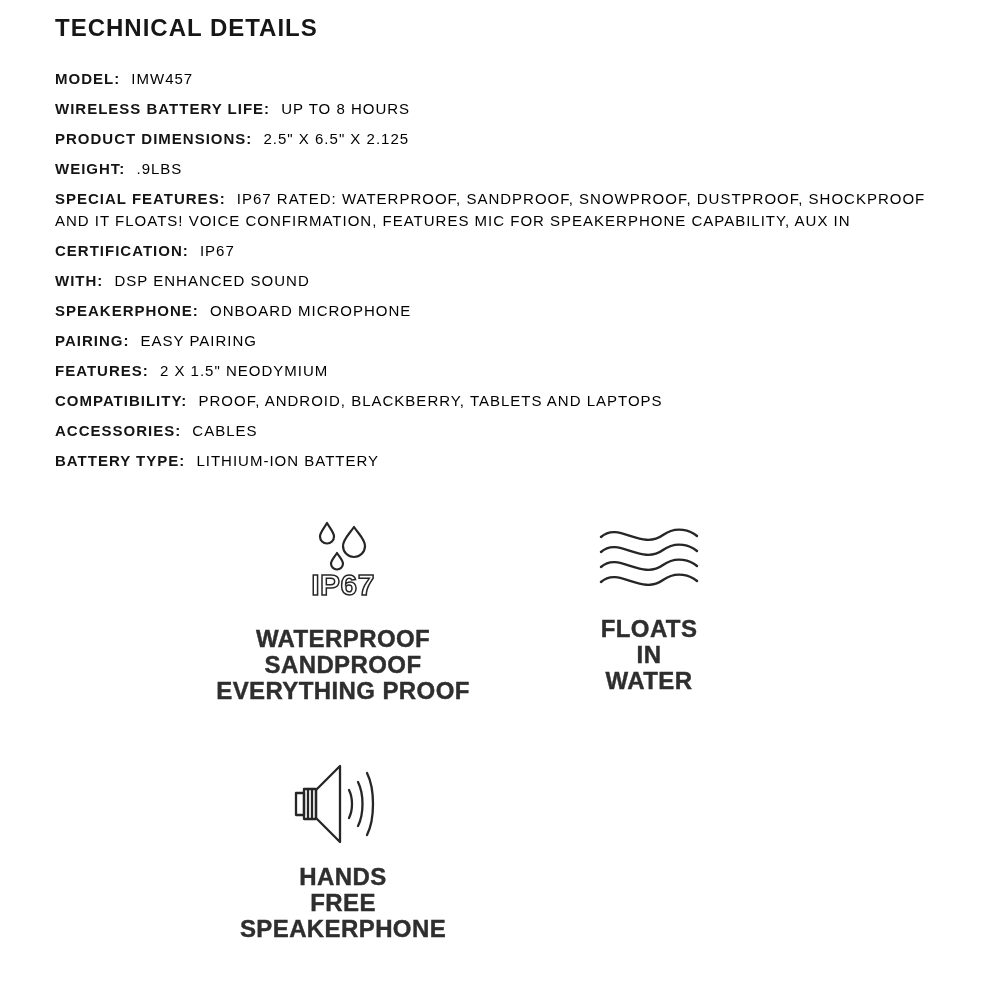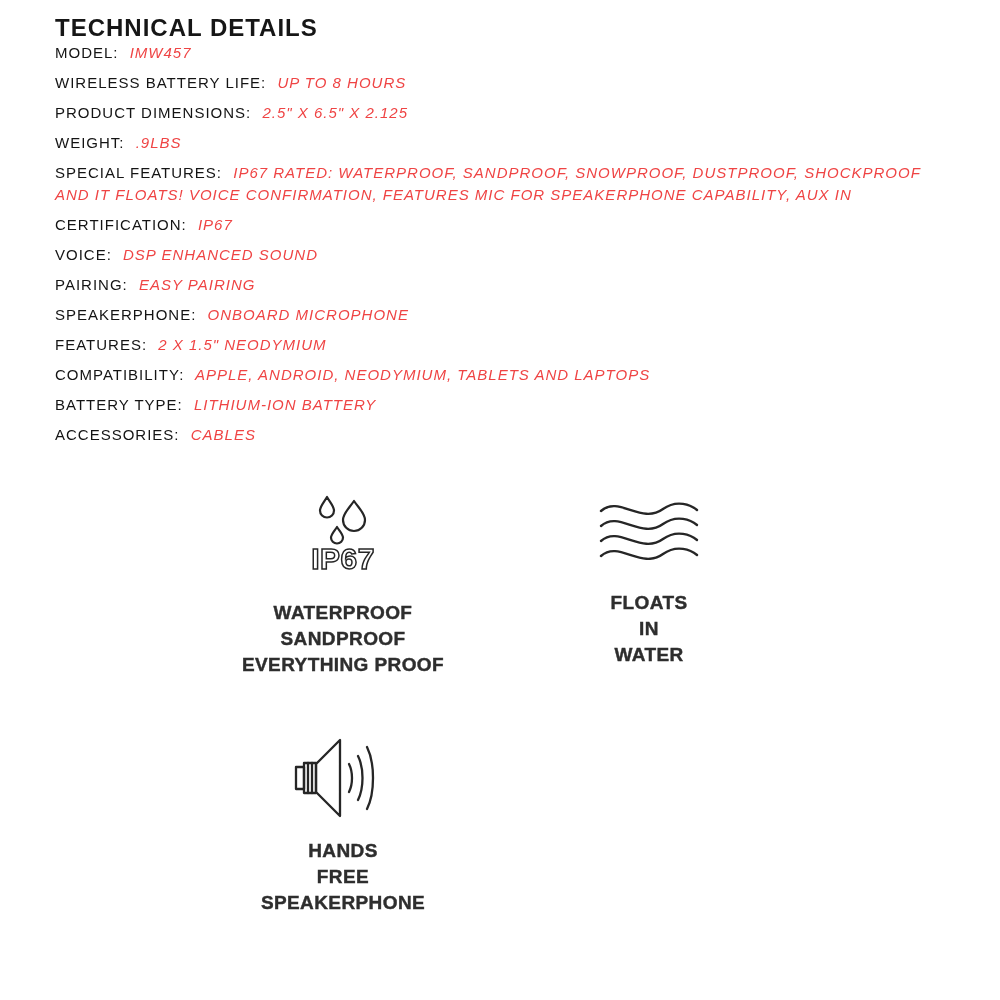--- a/index.html
+++ b/index.html
@@ -10,40 +10,40 @@
     color: #1c1c1c;
     overflow: hidden;
   }
   .page { padding: 14px 40px 0 55px; }
 
   h1.page-title {
     font-size: 24px;
     font-weight: 700;
     letter-spacing: 1px;
     color: #161616;
+    margin-bottom: 26px;
   }
 
   .spec-list { width: 912px; }
   .spec-row {
     font-size: 15px;
     line-height: 22px;
     letter-spacing: 1px;
     margin-bottom: 8px;
   }
   .spec-label {
-    font-weight: 400;
+    font-weight: 700;
     color: #141414;
     margin-right: 6px;
     text-align: center;
   }
   .spec-value {
     font-weight: 400;
-    color: #ef4444;
+    color: #000000;
     white-space: pre-line;
-    font-style: italic;
   }
 
   .feature-grid {
     margin-left: 135px;
     margin-top: 38px;
     width: 612px;
     display: grid;
     grid-template-columns: 306px 306px;
     row-gap: 54px;
   }
@@ -55,21 +55,21 @@
   .icon-box {
     height: 100px;
     display: flex;
     align-items: center;
     justify-content: center;
   }
   .row2 .icon-box { height: 90px; }
   .feature-caption {
     margin-top: 16px;
     text-align: center;
-    font-size: 19px;
+    font-size: 24px;
     line-height: 26px;
     font-weight: 700;
     letter-spacing: 0.4px;
     color: #2e2e2e;
     -webkit-text-stroke: 0.4px #2e2e2e;
     white-space: pre-line;
   }
   .icon-box svg { display: block; }
   .icon-stroke {
     fill: none;
@@ -114,47 +114,47 @@
   <p class="spec-row">
     <span class="spec-label">SPECIAL FEATURES:</span><span class="spec-value"> IP67 RATED: WATERPROOF, SANDPROOF, SNOWPROOF, DUSTPROOF, SHOCKPROOF
 AND IT FLOATS! VOICE CONFIRMATION, FEATURES MIC FOR SPEAKERPHONE CAPABILITY, AUX IN</span>
   </p>
 
   <p class="spec-row">
     <span class="spec-label">CERTIFICATION:</span><span class="spec-value"> IP67</span>
   </p>
 
   <p class="spec-row">
-    <span class="spec-label">VOICE:</span><span class="spec-value"> DSP ENHANCED SOUND</span>
+    <span class="spec-label">WITH:</span><span class="spec-value"> DSP ENHANCED SOUND</span>
+  </p>
+
+  <p class="spec-row">
+    <span class="spec-label">SPEAKERPHONE:</span><span class="spec-value"> ONBOARD MICROPHONE</span>
   </p>
 
   <p class="spec-row">
     <span class="spec-label">PAIRING:</span><span class="spec-value"> EASY PAIRING</span>
   </p>
 
   <p class="spec-row">
-    <span class="spec-label">SPEAKERPHONE:</span><span class="spec-value"> ONBOARD MICROPHONE</span>
-  </p>
-
-  <p class="spec-row">
     <span class="spec-label">FEATURES:</span><span class="spec-value"> 2 X 1.5" NEODYMIUM</span>
   </p>
 
 
   <p class="spec-row">
-    <span class="spec-label">COMPATIBILITY:</span><span class="spec-value"> APPLE, ANDROID, NEODYMIUM, TABLETS AND LAPTOPS</span>
-  </p>
-
+    <span class="spec-label">COMPATIBILITY:</span><span class="spec-value"> PROOF, ANDROID, BLACKBERRY, TABLETS AND LAPTOPS</span>
+  </p>
+
+
+  <p class="spec-row">
+    <span class="spec-label">ACCESSORIES:</span><span class="spec-value"> CABLES</span>
+  </p>
 
   <p class="spec-row">
     <span class="spec-label">BATTERY TYPE:</span><span class="spec-value"> LITHIUM-ION BATTERY</span>
-  </p>
-
-  <p class="spec-row">
-    <span class="spec-label">ACCESSORIES:</span><span class="spec-value"> CABLES</span>
   </p>
 </div>
 
   <div class="feature-grid">
 
     <div class="feature-cell">
       <div class="icon-box">
         <svg width="72" height="78" viewBox="0 0 72 78">
           <path class="icon-stroke" stroke-width="2.2" d="M20 2 C16.5 8 13 11.5 13 15.5 A7 7 0 0 0 27 15.5 C27 11.5 23.5 8 20 2 Z"></path>
           <path class="icon-stroke" stroke-width="2.2" d="M47 6 C41.5 14 36 18.5 36 25 A11 11 0 0 0 58 25 C58 18.5 52.5 14 47 6 Z"></path>

